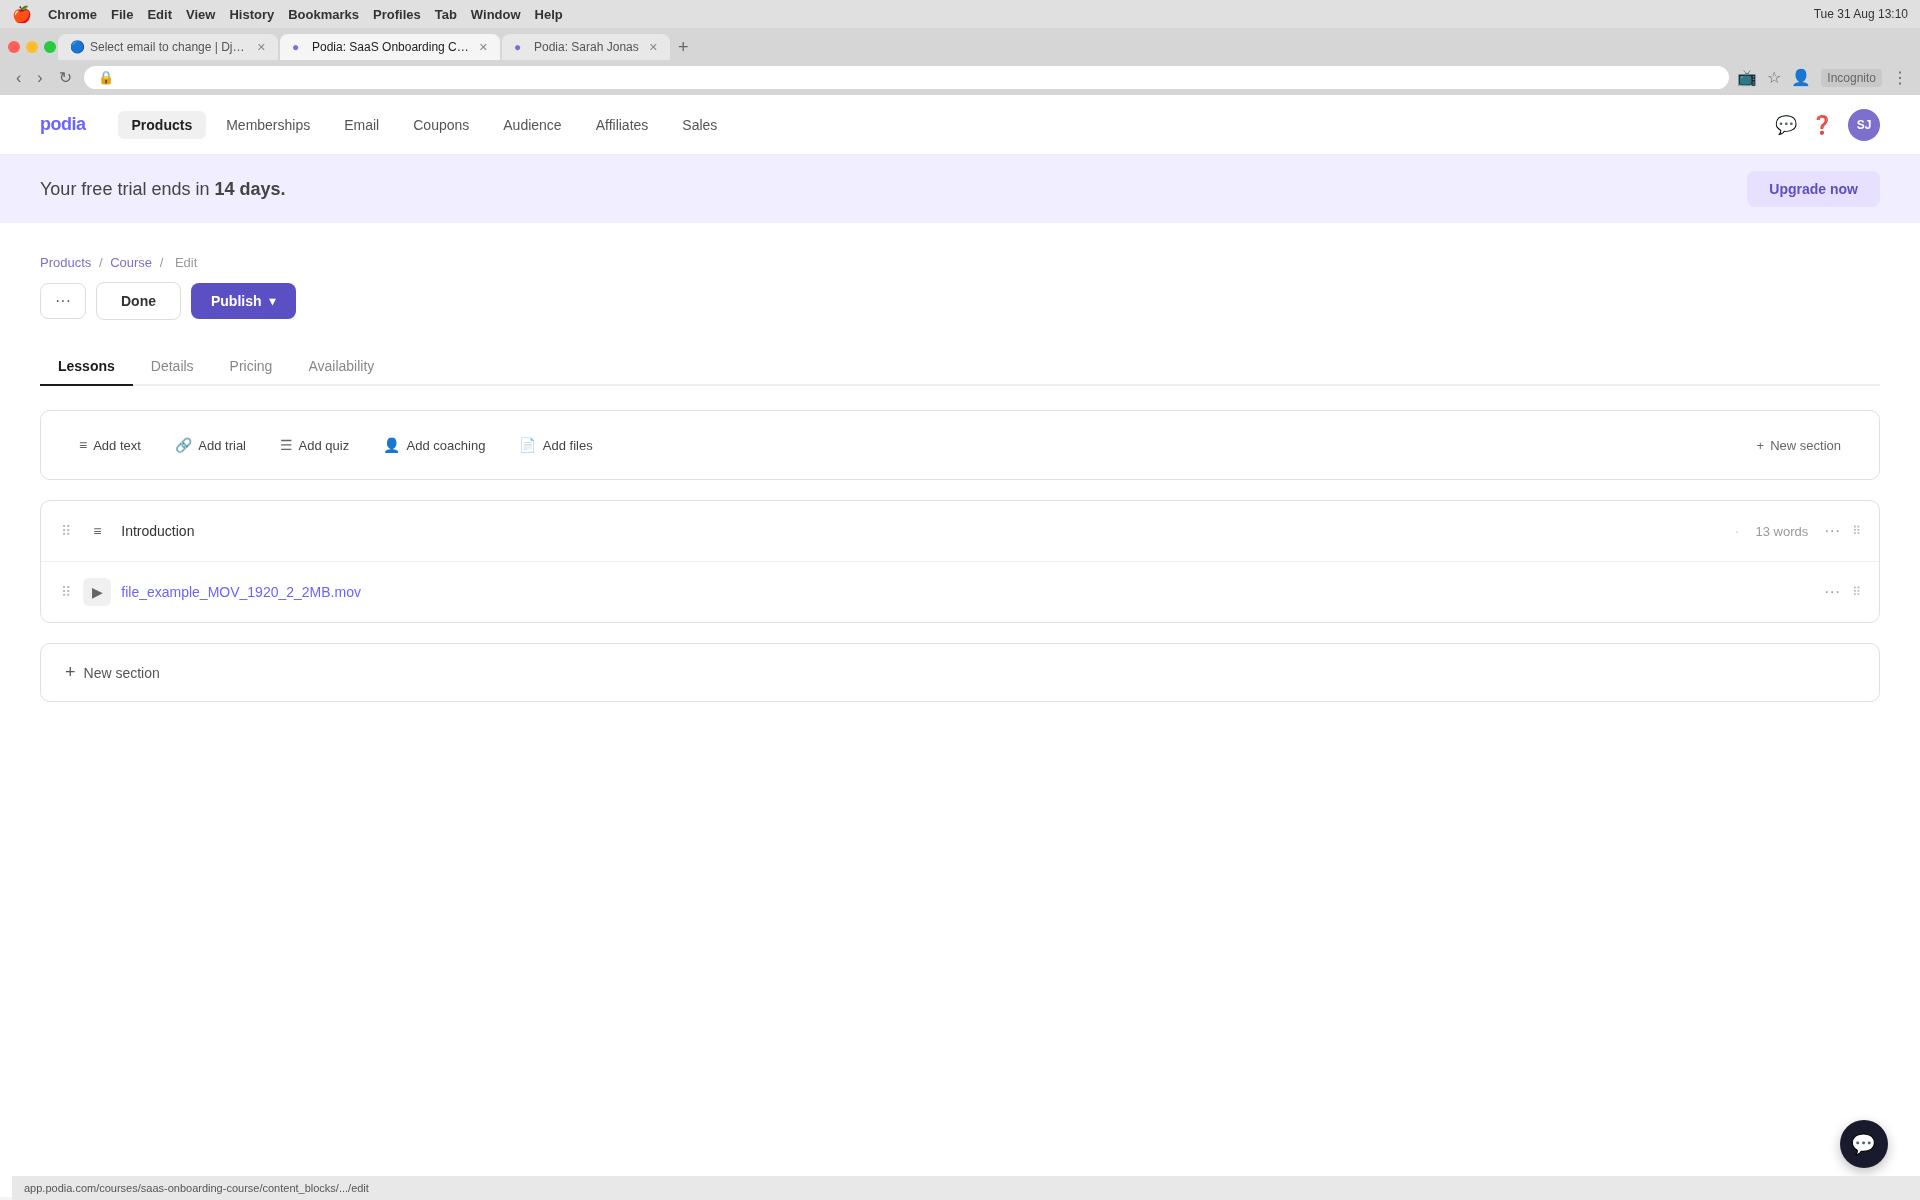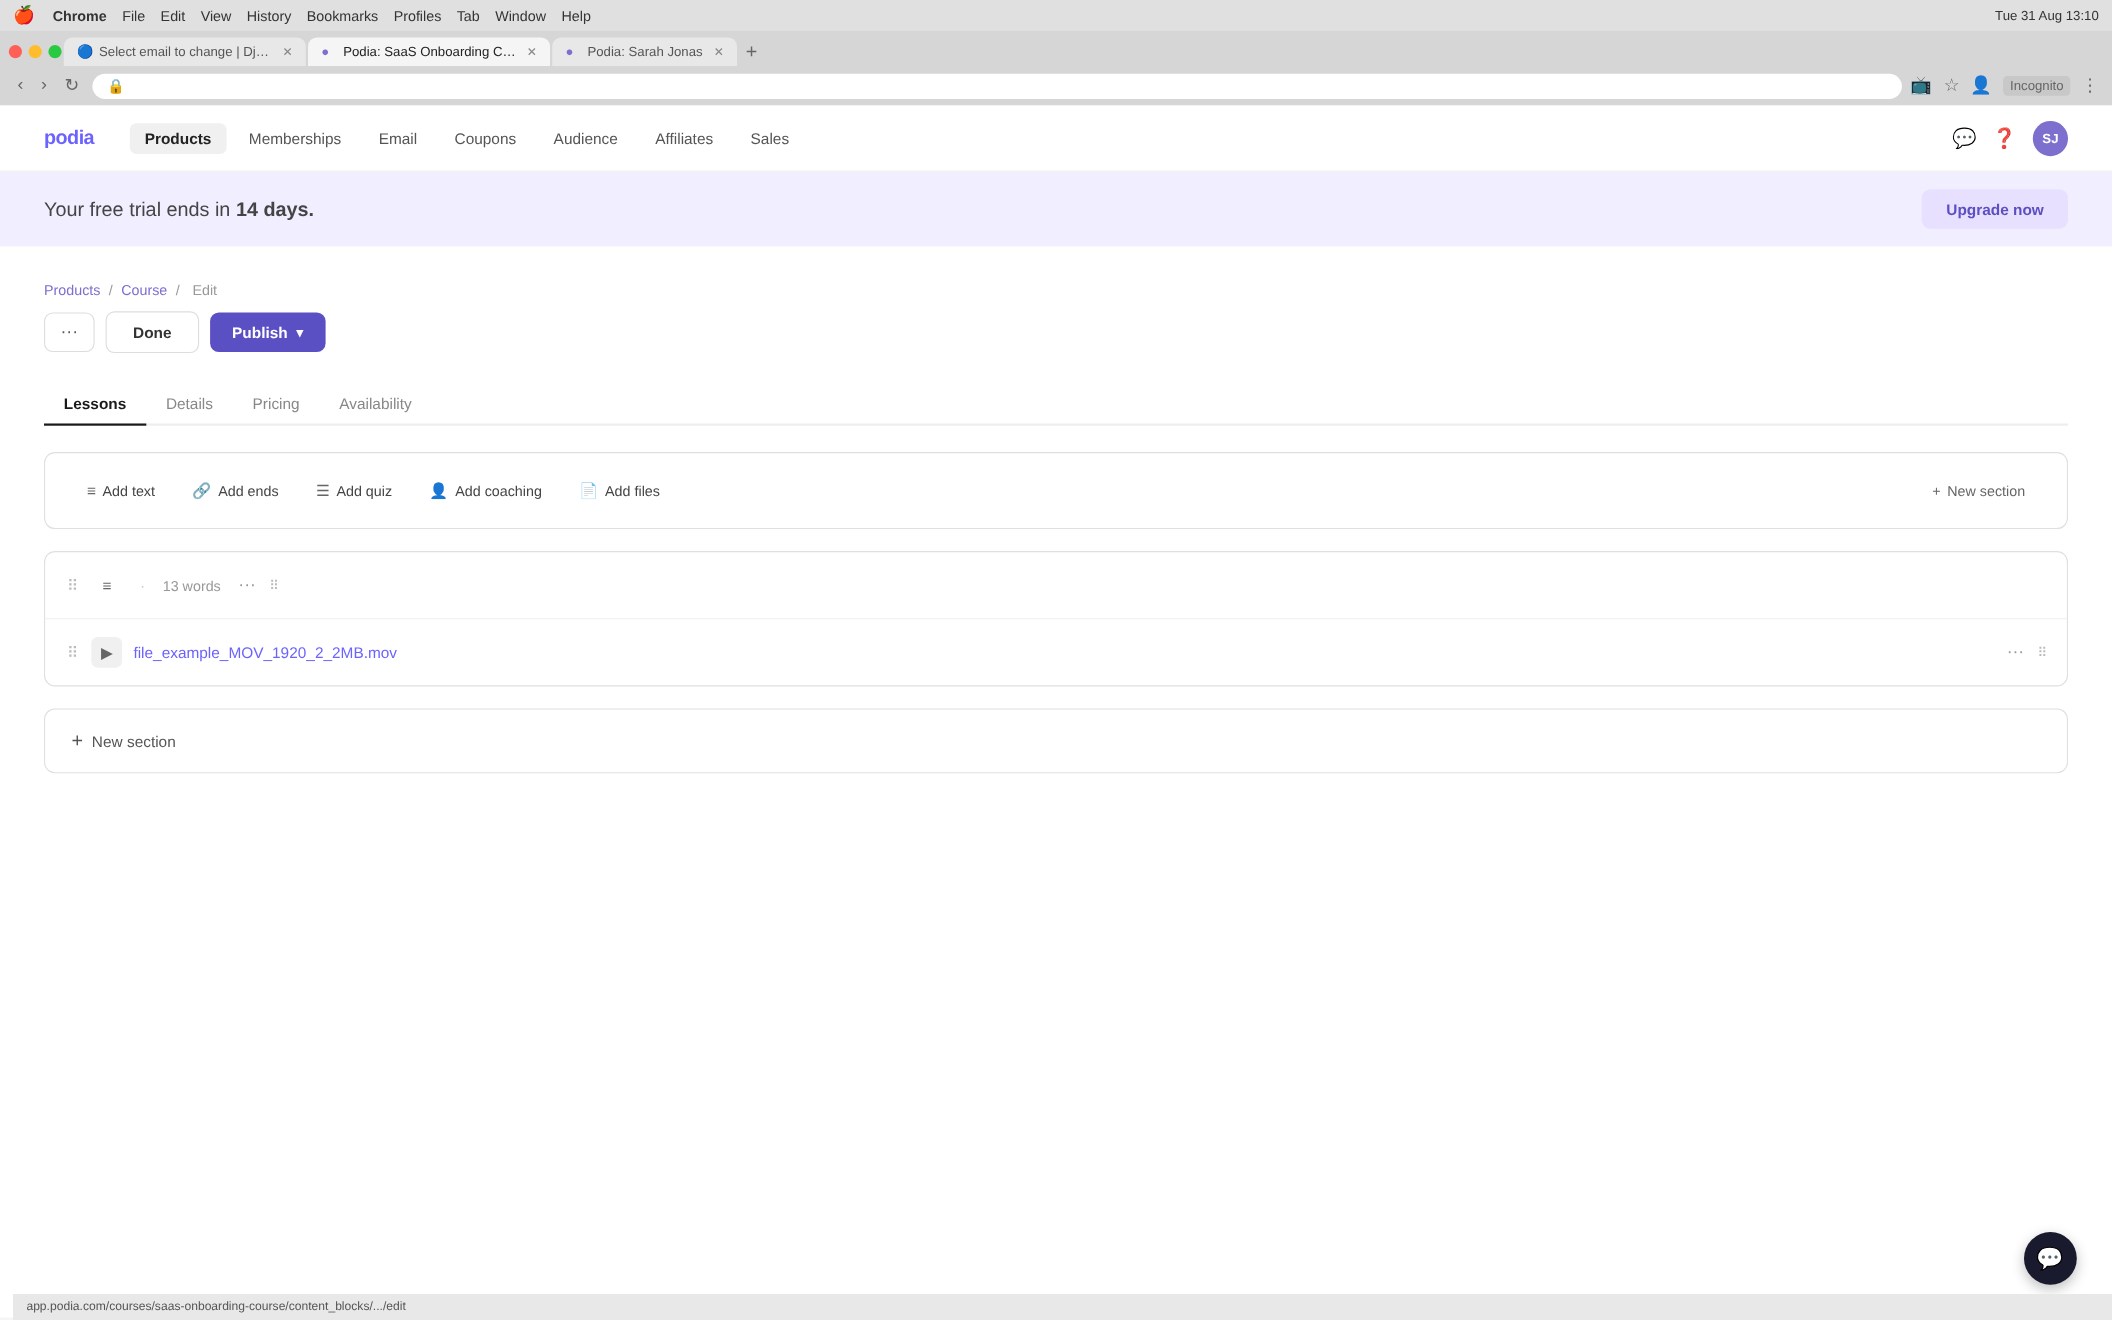--- a/index.html
+++ b/index.html
@@ -13,21 +13,21 @@
       align-items: center;
       justify-content: space-between;
       padding: 0 12px;
       font-size: 12px;
       color: #333;
     }
     .mac-bar-left { display: flex; align-items: center; gap: 16px; }
     .mac-bar-right { display: flex; align-items: center; gap: 12px; font-size: 12px; }
     .apple-icon { font-size: 16px; }
     .mac-menu-items { display: flex; gap: 14px; }
-    .mac-menu-item { font-size: 13px; font-weight: 400; }
+    .mac-menu-item { font-size: 13px; font-weight: 700; }
     .mac-menu-item.bold { font-weight: 700; }
 
     
     .traffic-lights { display: flex; gap: 6px; align-items: center; }
     .tl { width: 12px; height: 12px; border-radius: 50%; }
     .tl-red { background: #ff5f57; }
     .tl-yellow { background: #ffbd2e; }
     .tl-green { background: #28ca41; }
 
     
@@ -462,21 +462,21 @@
       <span class="tab-item">Availability</span>
     </div>
 
     <div class="toolbar-card">
       <button class="toolbar-btn">
         <span class="toolbar-icon">≡</span>
         <span>Add text</span>
       </button>
       <button class="toolbar-btn">
         <span class="toolbar-icon">🔗</span>
-        <span>Add ends</span>
+        <span>Add trial</span>
       </button>
       <button class="toolbar-btn">
         <span class="toolbar-icon">☰</span>
         <span>Add quiz</span>
       </button>
       <button class="toolbar-btn">
         <span class="toolbar-icon">👤</span>
         <span>Add coaching</span>
       </button>
       <button class="toolbar-btn">
@@ -488,20 +488,23 @@
         <span>+</span>
         <span>New section</span>
       </button>
     </div>
 
     <div class="lessons-container">
 
       <div class="lesson-row">
         <span class="drag-handle">⠿</span>
         <div class="lesson-type-icon">≡</div>
+        <span class="lesson-name">
+          <span>Introduction</span>
+        </span>
         <span class="dot">·</span>
         <span class="lesson-meta">13 words</span>
         <div class="lesson-actions">
           <button class="lesson-action-btn">···</button>
           <span class="grid-icon">⠿</span>
         </div>
       </div>
 
       <div class="lesson-row">
         <span class="drag-handle">⠿</span>

